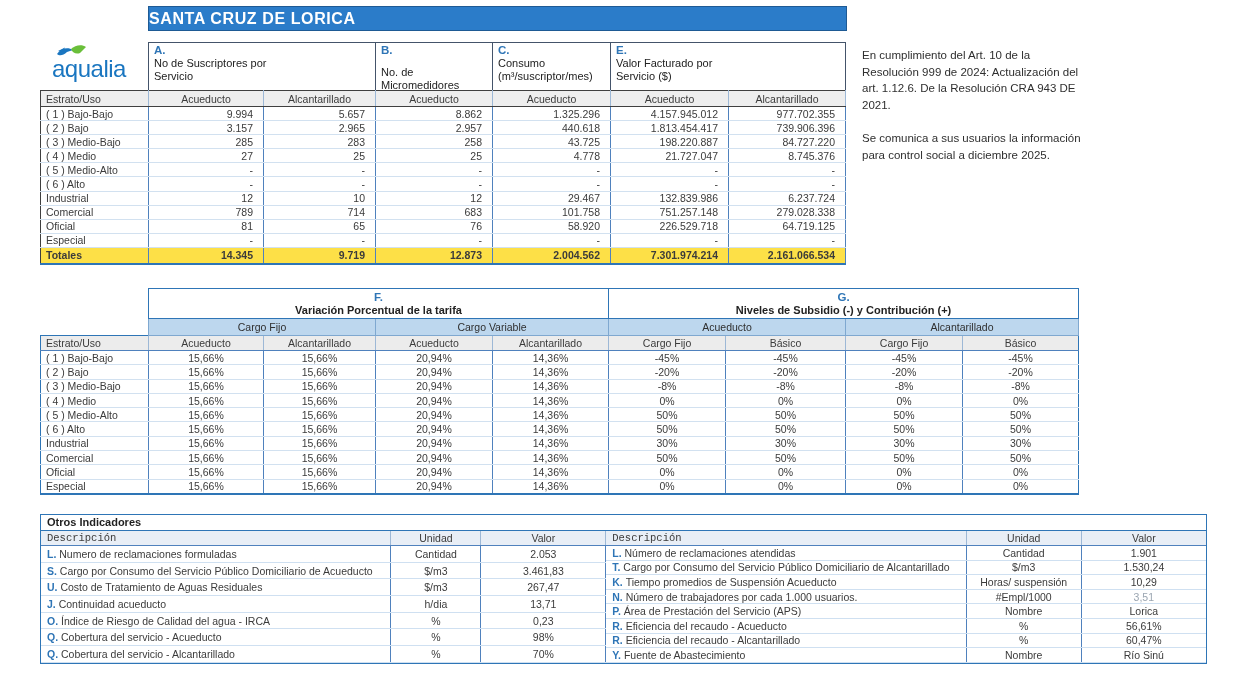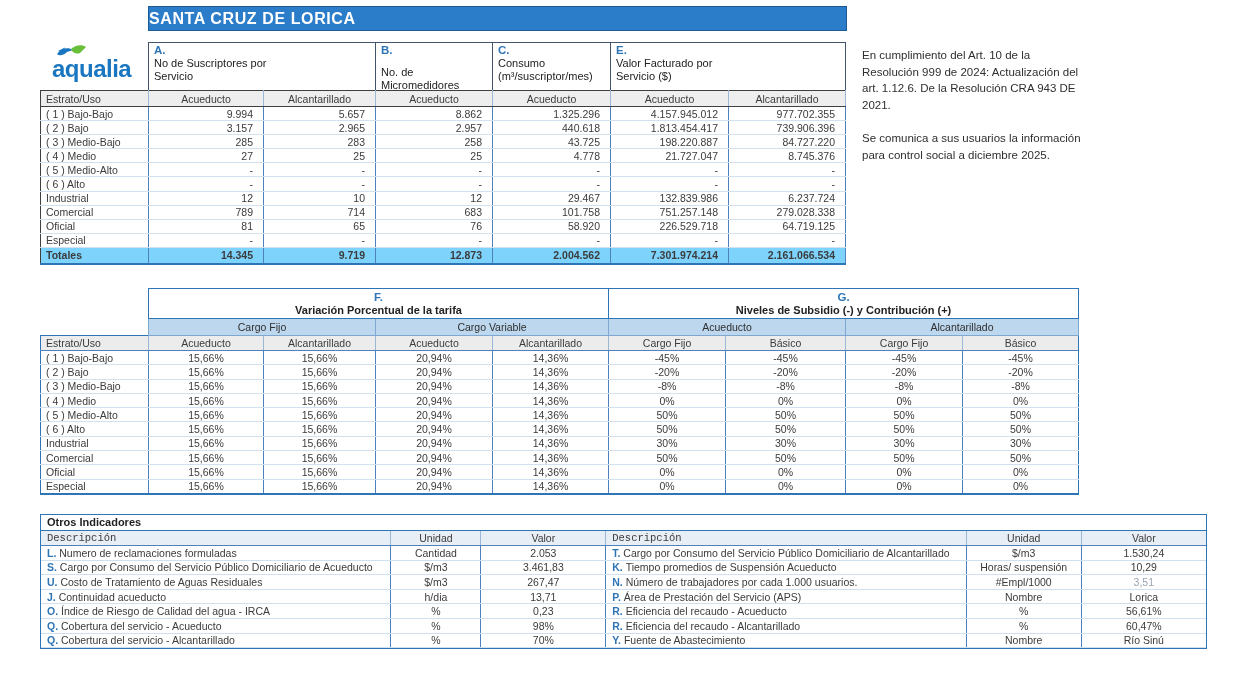--- a/index.html
+++ b/index.html
@@ -8,21 +8,21 @@
 
   
   .title-bar { position:absolute; left:148px; top:6px; width:697px; height:23px;
                background:#2b7cc9; border:1px solid #1e5a94; color:#fff;
                display:flex; align-items:center; justify-content:flex-start;
                font-size:16px; font-weight:bold; letter-spacing:.6px; }
 
   
   .logo { position:absolute; left:52px; top:44px; width:100px; }
   .logo svg { display:block; margin:0 0 -3px 4px; }
-  .brand { color:#1a76c0; font-size:24px; font-weight:bold; letter-spacing:-.5px; line-height:1; }
+  .brand { color:#1a76c0; font-size:24px; font-weight:normal; letter-spacing:-.5px; line-height:1; }
 
   
   .notes { position:absolute; left:862px; top:47px; width:228px; font-size:11.5px;
            line-height:16.5px; color:#2f2f2f; }
   .notes p { margin:0 0 17px 0; }
 
   table { border-collapse:collapse; table-layout:fixed; }
   td, th { overflow:hidden; white-space:nowrap; font-weight:normal; }
   .al-l { text-align:left; } .al-c { text-align:center; } .al-r { text-align:right; }
   .ltr { color:#2e75b6; font-weight:bold; }
@@ -37,21 +37,21 @@
 
   
   .t1 { position:absolute; left:40px; top:90px; width:805px;
         border-top:1.5px solid #3f3f3f; border-left:1.5px solid #3f3f3f;
         border-right:1.5px solid #3f3f3f; border-bottom:2px solid #2e75b6; }
   .t1 thead th { background:#eeeeee; font-size:10.5px; height:15px;
         border-bottom:1.3px solid #3f3f3f; border-right:1px solid #9db8d6; padding:0 5px; }
   .t1 tbody td { font-size:10.5px; height:13.1px; padding:0 10px;
         border-right:1px solid #4f81bd; border-bottom:1px solid #d2e1f0; }
   .t1 tbody td:first-child { padding:0 5px; }
-  .t1 .totals td { background:#7dd3fc; font-weight:bold; font-size:10.5px; height:15px;
+  .t1 .totals td { background:#fde047; font-weight:bold; font-size:10.5px; height:15px;
         padding:0 10px; border-top:1.5px solid #2e75b6; border-right:1px solid #4f81bd; }
   .t1 .totals td:first-child { padding:0 5px; }
 
   
   .t2 { position:absolute; left:40px; top:288px; width:1038px; }
   .t2 .nob { border:none; background:transparent; }
   .t2 .fg { border:1.5px solid #2e75b6; text-align:center; vertical-align:middle;
             padding:0; height:29px; background:#fff; }
   .t2 .fg .glt { font-size:11.5px; }
   .t2 .fg .gfl { font-size:11px; font-weight:bold; color:#222; line-height:13px; }
@@ -480,20 +480,25 @@
           </colgroup>
         <thead>
           <tr>
             <th>Descripción</th>
             <th>Unidad</th>
             <th>Valor</th>
           </tr>
         </thead>
         <tbody>
             <tr>
+              <td class="al-l"><span class="ltr">L. </span>Número de reclamaciones atendidas</td>
+              <td class="al-c">Cantidad</td>
+              <td class="al-c">1.901</td>
+            </tr>
+            <tr>
               <td class="al-l"><span class="ltr">T. </span>Cargo por Consumo del Servicio Público Domiciliario de Alcantarillado</td>
               <td class="al-c">$/m3</td>
               <td class="al-c">1.530,24</td>
             </tr>
             <tr>
               <td class="al-l"><span class="ltr">K. </span>Tiempo promedios de Suspensión Acueducto</td>
               <td class="al-c">Horas/ suspensión</td>
               <td class="al-c">10,29</td>
             </tr>
             <tr>

